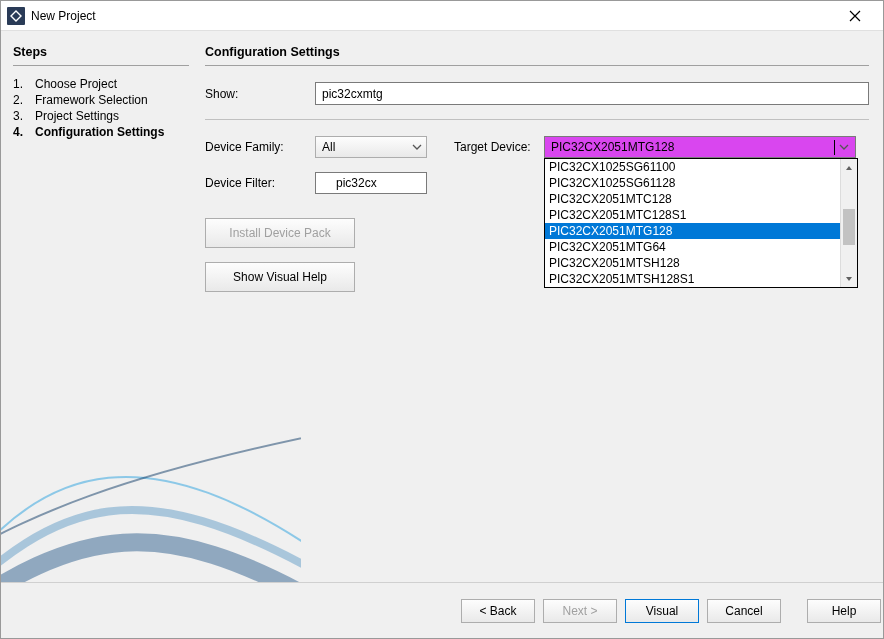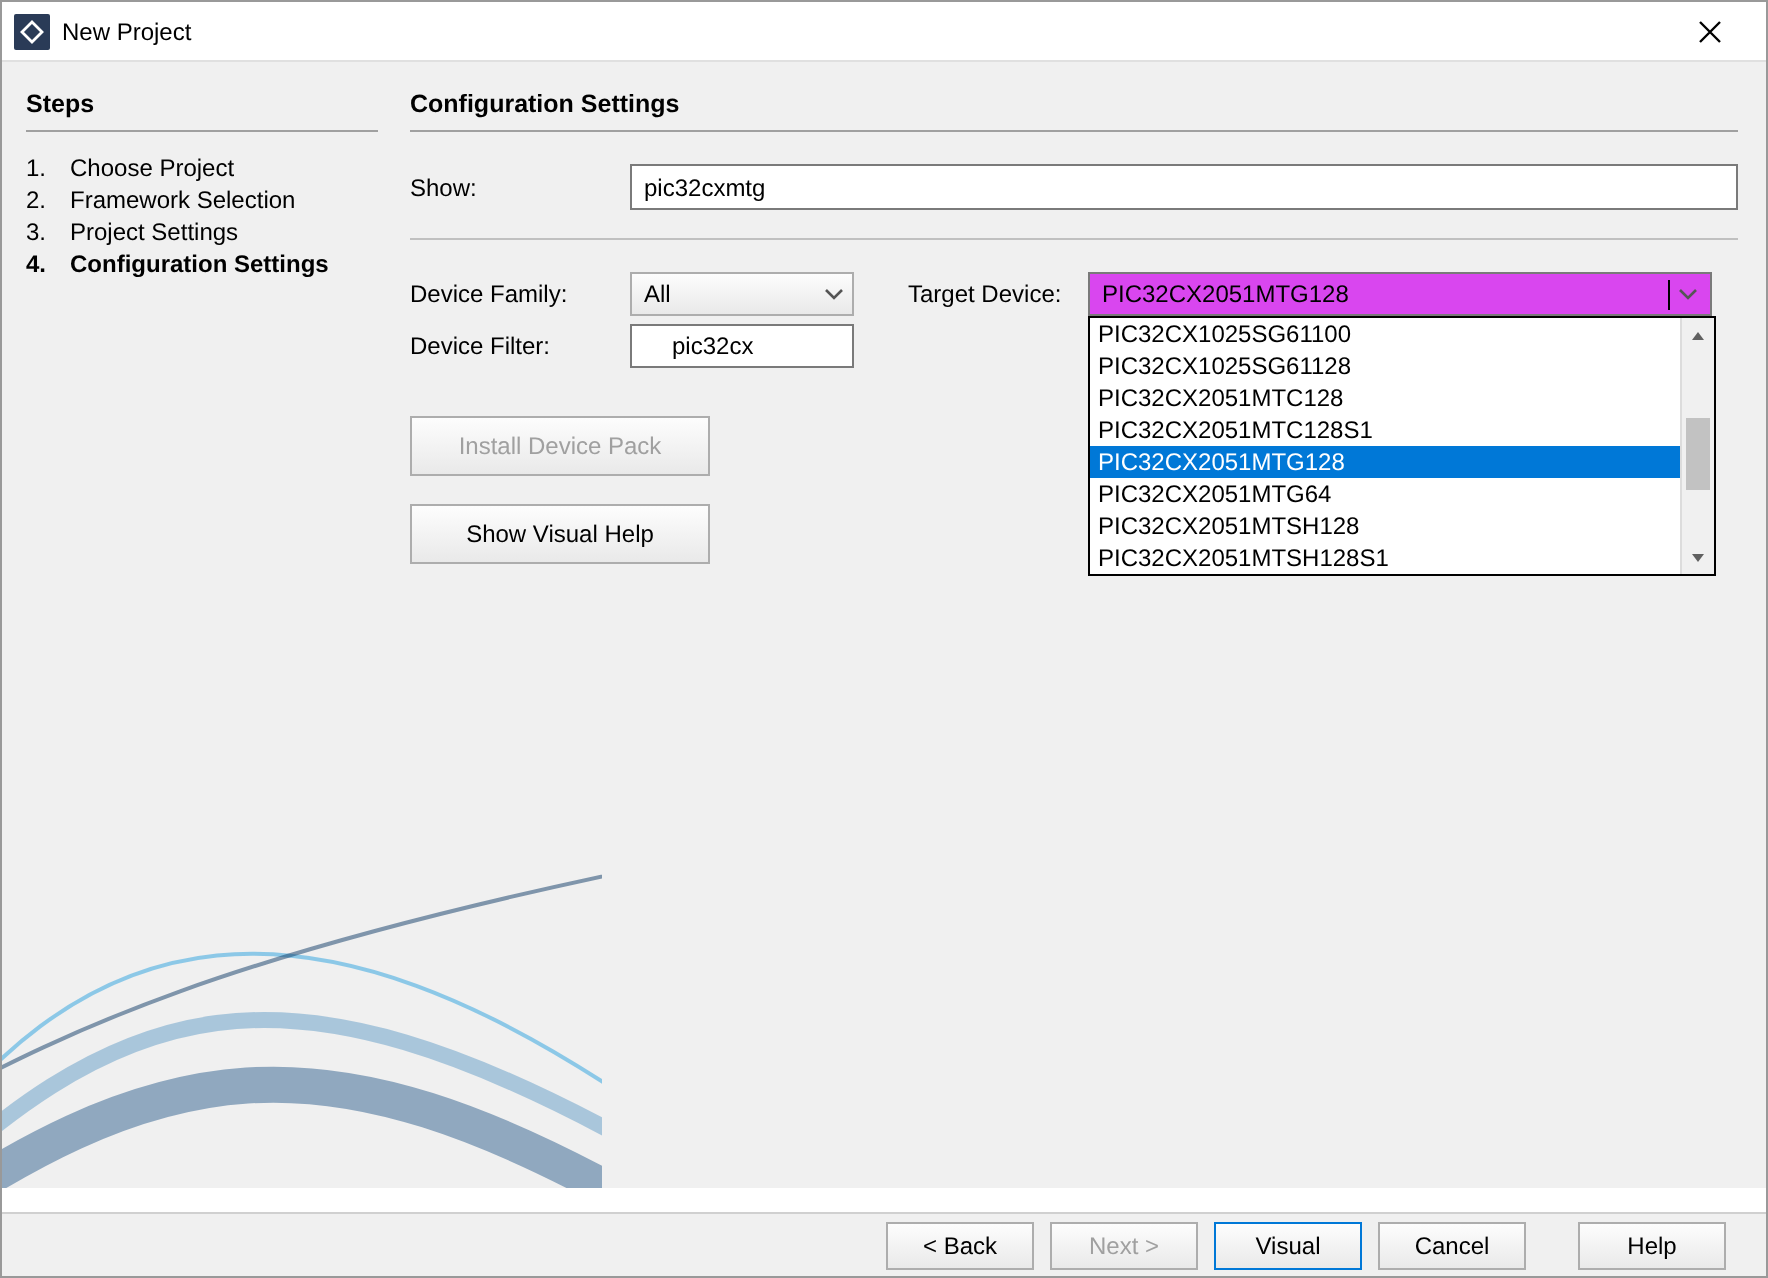--- a/index.html
+++ b/index.html
@@ -96,21 +96,21 @@
   }
   .secrule {
     border: none; border-top: 1px solid #c0c0c0;
     margin: 14px 0 16px 0;
   }
   .cols {
     display: flex;
     gap: 24px;
     align-items: flex-start;
   }
-  .col { display: flex; flex-direction: column; gap: 4px; }
+  .col { display: flex; flex-direction: column; gap: 14px; }
   .col .formrow { margin-bottom: 0; }
   .combo {
     width: 112px;
     height: 22px;
     border: 1px solid #adadad;
     background: linear-gradient(#fdfdfd,#e9e9e9);
     display: flex; align-items: center;
     padding: 0 4px 0 6px;
     font: inherit;
     cursor: pointer;
@@ -196,27 +196,27 @@
   .decor {
     position: absolute;
     left: -40px; bottom: -30px;
     width: 340px; height: 220px;
     pointer-events: none;
     z-index: 0;
   }
   .footer {
     position: absolute;
     left: 0; right: 0; bottom: 0;
-    height: 32px;
+    height: 56px;
     background: #f0f0f0;
     border-top: 1px solid #d0d0d0;
     display: flex;
     align-items: center;
     justify-content: flex-end;
-    padding: 0 20px;
+    padding: 0 2px;
     gap: 8px;
   }
   .footer .gap { width: 10px; }
   .btn {
     min-width: 74px; height: 24px;
     border: 1px solid #adadad;
     background: linear-gradient(#fdfdfd,#e9e9e9);
     font: inherit;
     padding: 0 10px;
     cursor: pointer;

